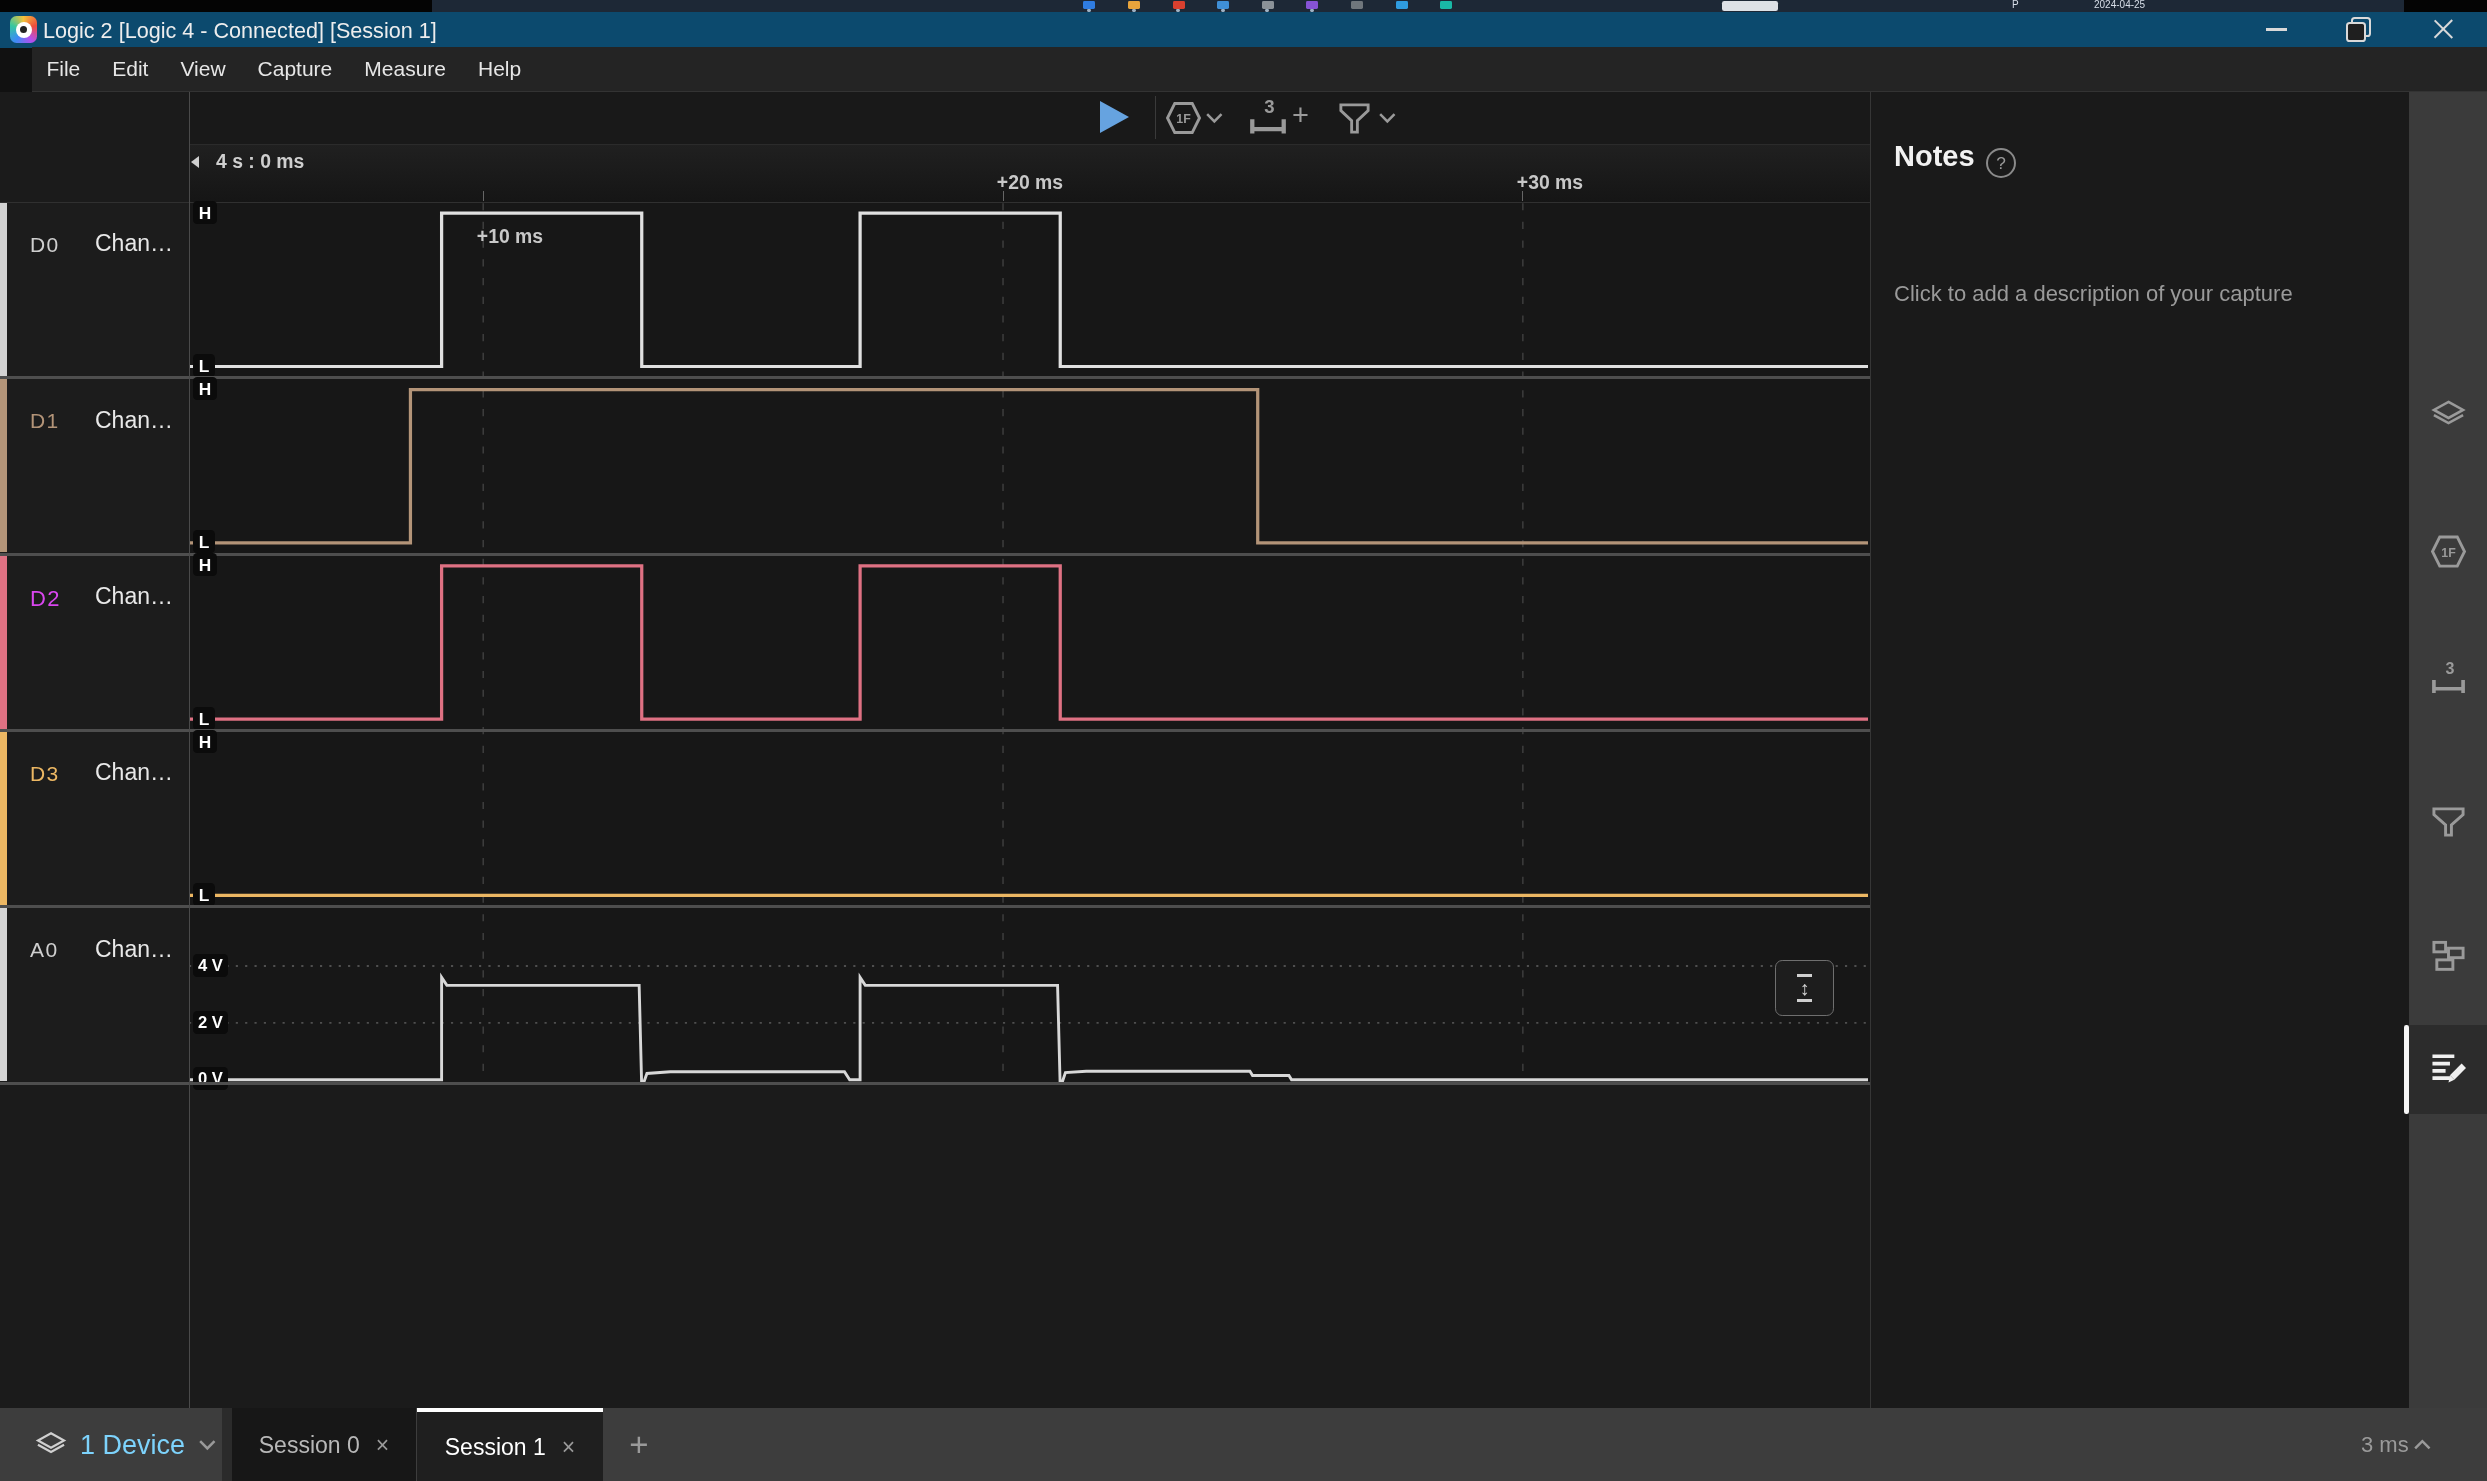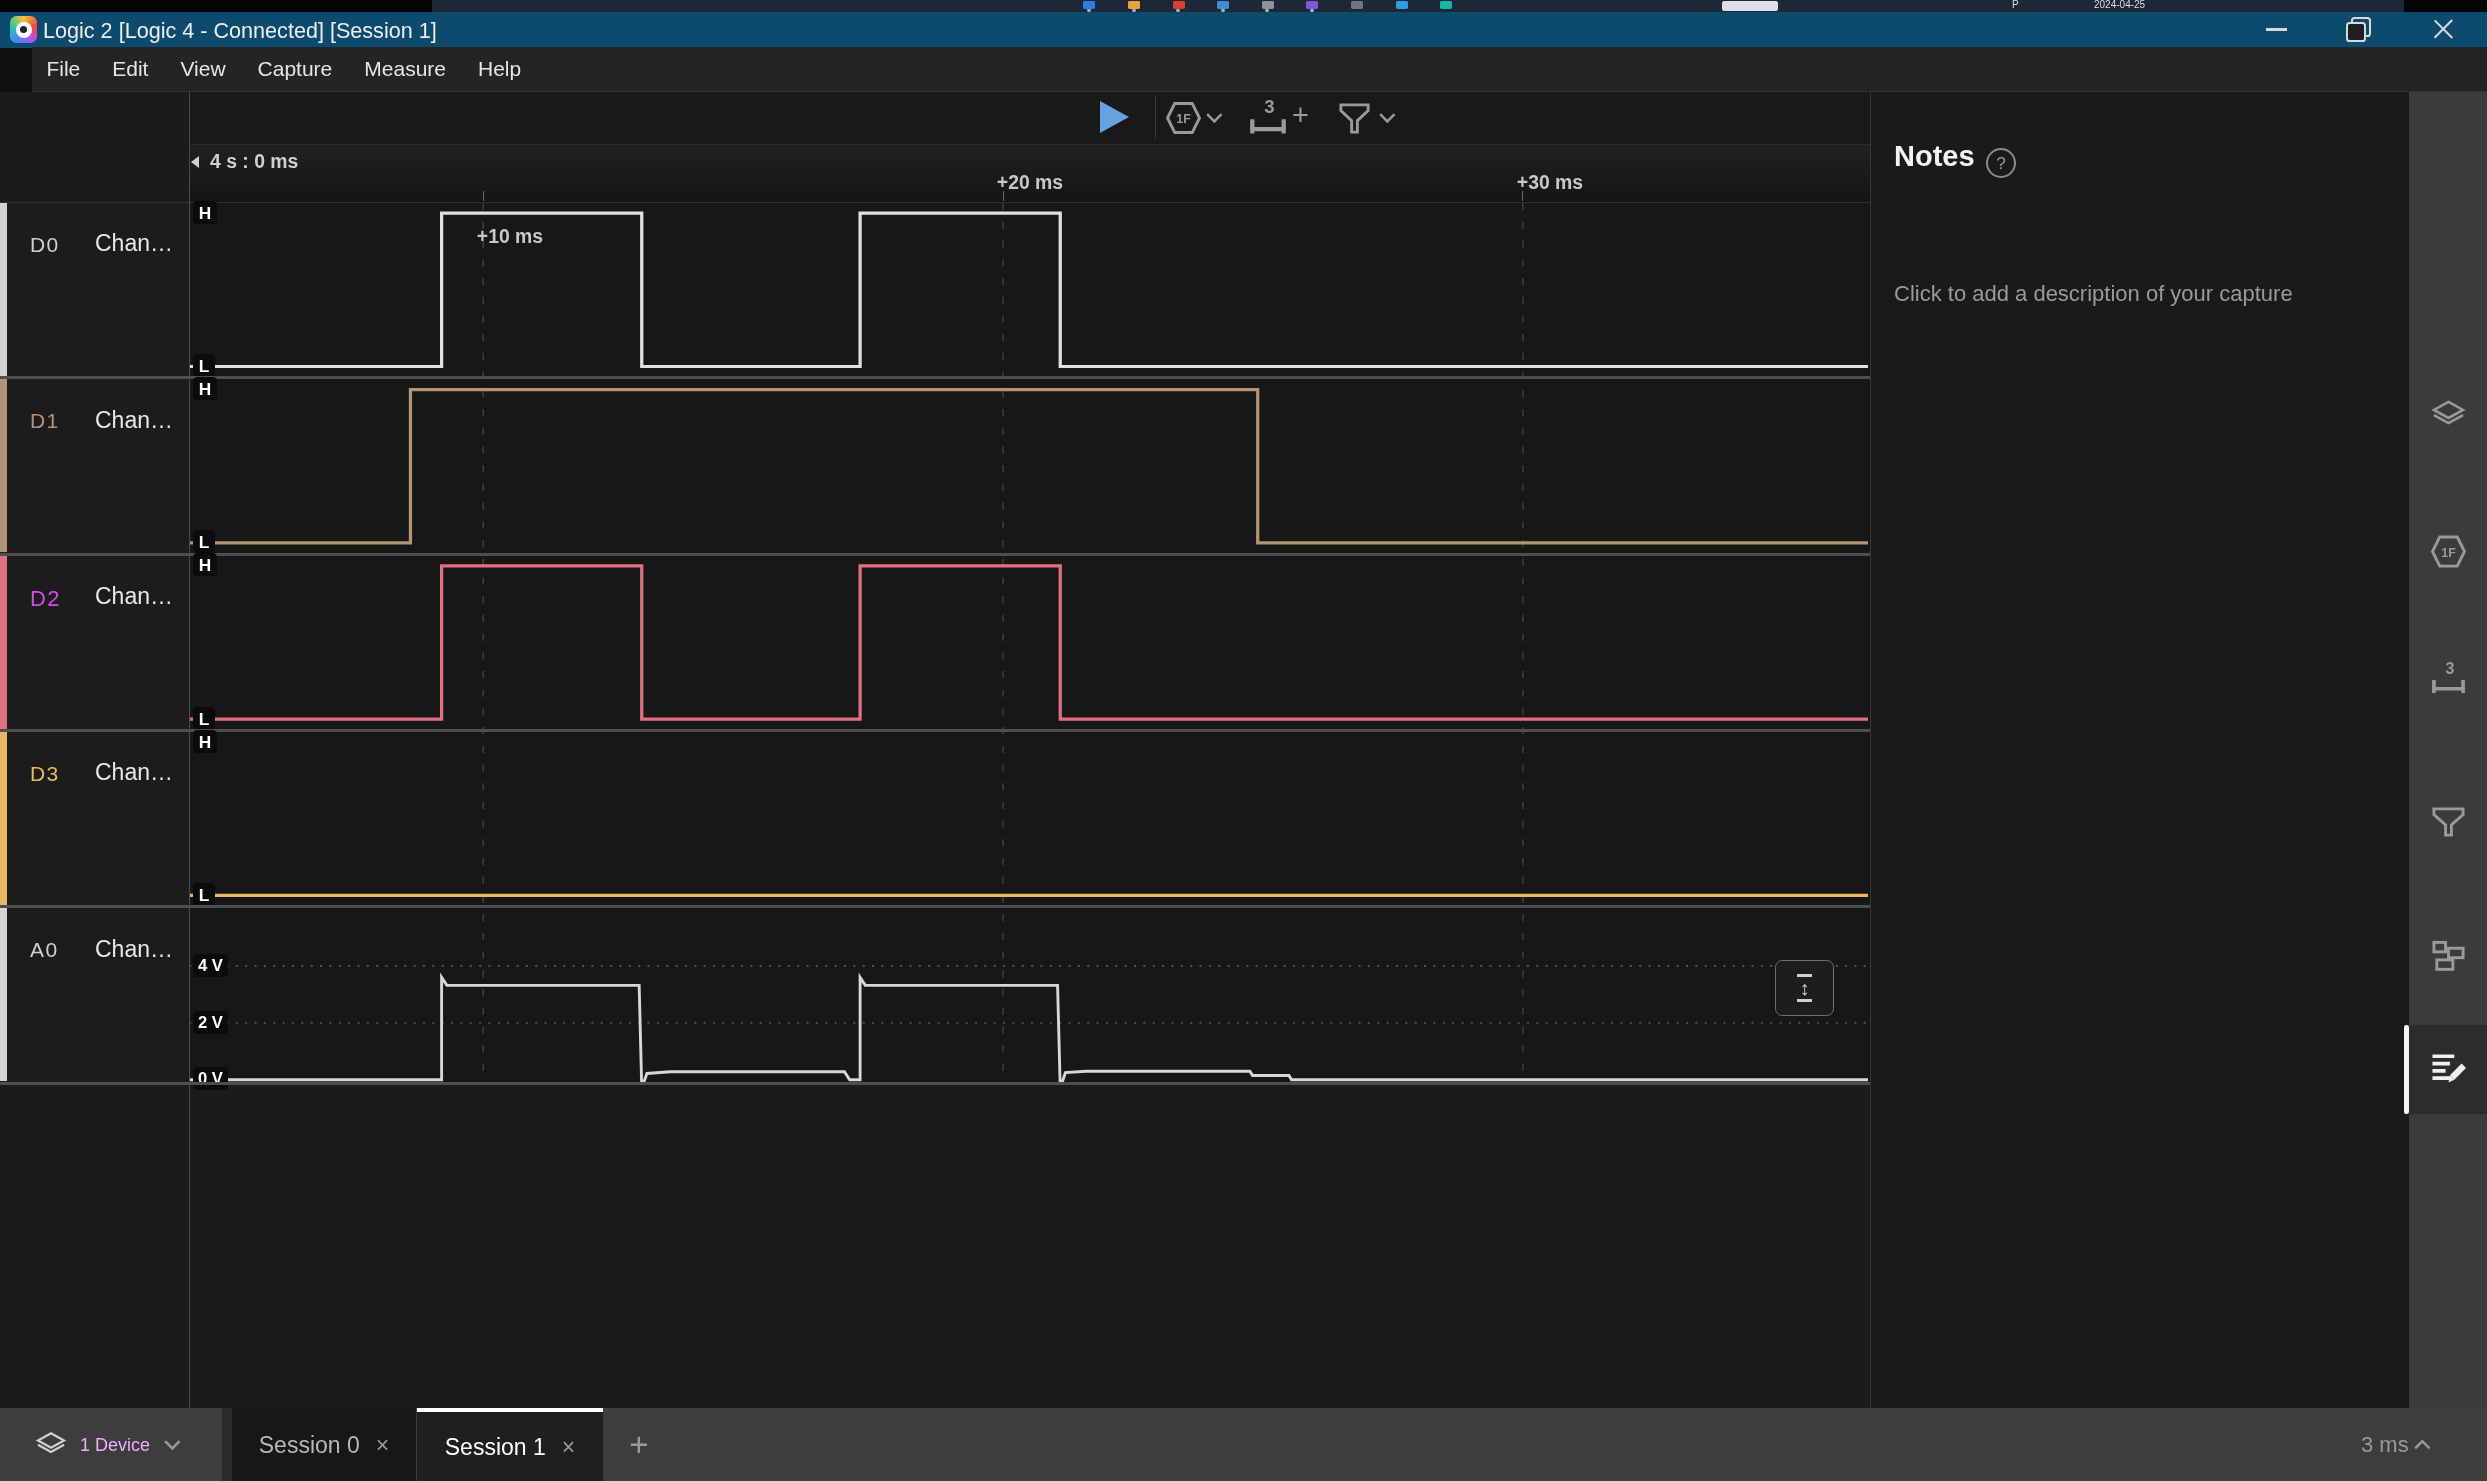--- a/index.html
+++ b/index.html
@@ -30,21 +30,21 @@
     display:flex;align-items:center;gap:32px;padding-left:14.4px;box-sizing:border-box;margin-left:32px;}
   .menu-item{font-size:21px;color:#e6e6e6;}
   .main{left:0;top:92px;width:2487px;height:1316px;background:#1b1b1b;}
   .leftcol{left:0;top:92px;width:189px;height:1316px;background:#1b1b1b;}
   .v-divider{background:#4a4a4a;}
   .toolbar{left:189px;top:92px;width:1681px;height:53px;background:#191919;border-bottom:1.4px solid #2b2b2b;box-sizing:border-box;}
   .play-tri{left:911px;top:9.4px;width:0;height:0;border-top:16.6px solid transparent;border-bottom:16.6px solid transparent;border-left:29px solid #66a3e0;}
   .tool-div{left:966px;top:4.3px;width:1.4px;height:43px;background:#3a3a3a;}
   .tool-plus{left:1103px;top:7.2px;font-size:29px;color:#9a9a9a;}
   .timeline{left:189px;top:145px;width:1681px;height:58px;background:linear-gradient(#202020,#151515);}
-  .origin-label{left:191px;top:150px;font-size:19.4px;font-weight:bold;color:#cfcfcf;display:flex;align-items:center;gap:11px;}
+  .origin-label{left:191px;top:150px;font-size:19.4px;font-weight:bold;color:#cfcfcf;display:flex;align-items:center;gap:17px;}
   .origin-arrow{width:0;height:0;border-top:6.5px solid transparent;border-bottom:6.5px solid transparent;border-right:8px solid #cfcfcf;}
   .wave-bg{left:189px;top:203px;width:1681px;height:882px;background:#171717;}
   .rows-topline{left:0;top:202px;width:1870px;height:1.4px;background:#303030;}
   .row-sep{background:#4e4e4e;}
   .badge{background:#0b0b0b;border-radius:4.3px;padding:0.7px 5.8px;font-weight:bold;font-size:17.3px;color:#fff;line-height:22px;}
   .vbadge{background:#0b0b0b;border-radius:4.3px;padding:0 5px;font-weight:bold;font-size:16.6px;color:#fff;line-height:23px;}
   .tick-label{font-size:19.4px;font-weight:bold;color:#c8c8c8;transform:translateX(-50%);white-space:nowrap;}
   .scale-btn{left:1775px;top:960px;width:59px;height:56px;background:#1d1d1d;border:1.4px solid #6f6f6f;border-radius:7.2px;box-sizing:border-box;
     display:flex;flex-direction:column;align-items:center;justify-content:center;gap:1.4px;}
   .scale-btn .bar{width:14.4px;height:2.9px;background:#cfcfcf;}
@@ -55,21 +55,21 @@
   .notes-title{left:1894px;top:140px;font-size:29px;font-weight:bold;color:#f2f2f2;}
   .help-circle{left:1986px;top:148px;width:30px;height:30px;border:2.2px solid #8a8a8a;border-radius:50%;box-sizing:border-box;
     display:flex;align-items:center;justify-content:center;font-size:17.3px;color:#9a9a9a;}
   .notes-placeholder{left:1894px;top:281px;font-size:22px;color:#9a9a9a;}
   .rail{left:2409px;top:92px;width:78px;height:1390px;background:#3b3b3b;}
   .rail-item{left:2431px;width:35px;height:35px;}
   .rail-active-bg{left:2409px;top:1025px;width:78px;height:89px;background:#2c2c2c;}
   .rail-active-bar{left:2404px;top:1025px;width:5px;height:89px;background:#f5f5f5;border-radius:2.2px;}
   .bottombar{left:0;top:1408px;width:2487px;height:74px;background:#3d3d3d;}
   .device-sec{left:0;top:1408px;width:222px;height:74px;background:#3d3d3d;display:flex;align-items:center;gap:13px;padding-left:35px;box-sizing:border-box;}
-  .device-label{font-size:18px;color:#f0abfc;}
+  .device-label{font-size:27px;color:#7dd3fc;}
   .tab-gap{left:222px;top:1408px;width:10px;height:74px;background:#2b2b2b;}
   .tab{top:1408px;height:74px;display:flex;align-items:center;justify-content:center;gap:16px;box-sizing:border-box;}
   .tab0{left:232px;width:184px;background:#171717;}
   .tab1{left:417px;width:186px;background:#1f1f1f;border-top:4.3px solid #fff;}
   .tab-label0{font-size:23px;color:#b8b8b8;}
   .tab-label1{font-size:23px;color:#fff;}
   .tab-close{font-size:23px;color:#9a9a9a;}
   .new-tab{left:616px;top:1408px;width:46px;height:74px;display:flex;align-items:center;justify-content:center;font-size:33px;color:#9a9a9a;}
   .zoom-ctl{left:2361px;top:1408px;height:74px;display:flex;align-items:center;gap:4px;}
   .zoom-label{font-size:22px;color:#9a9a9a;}

